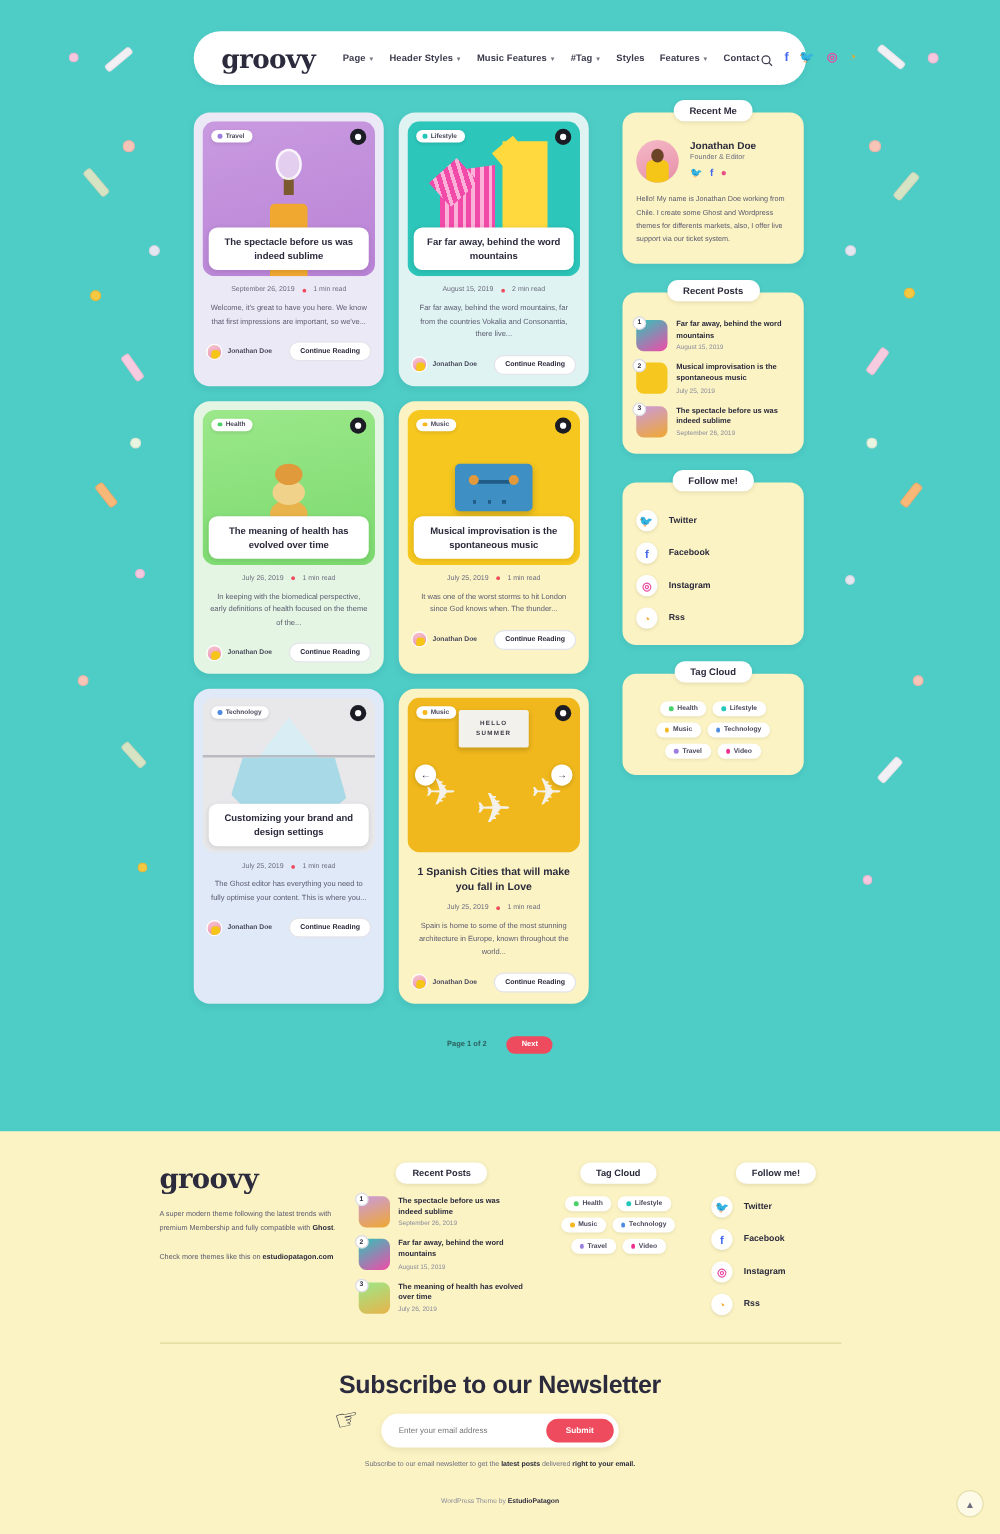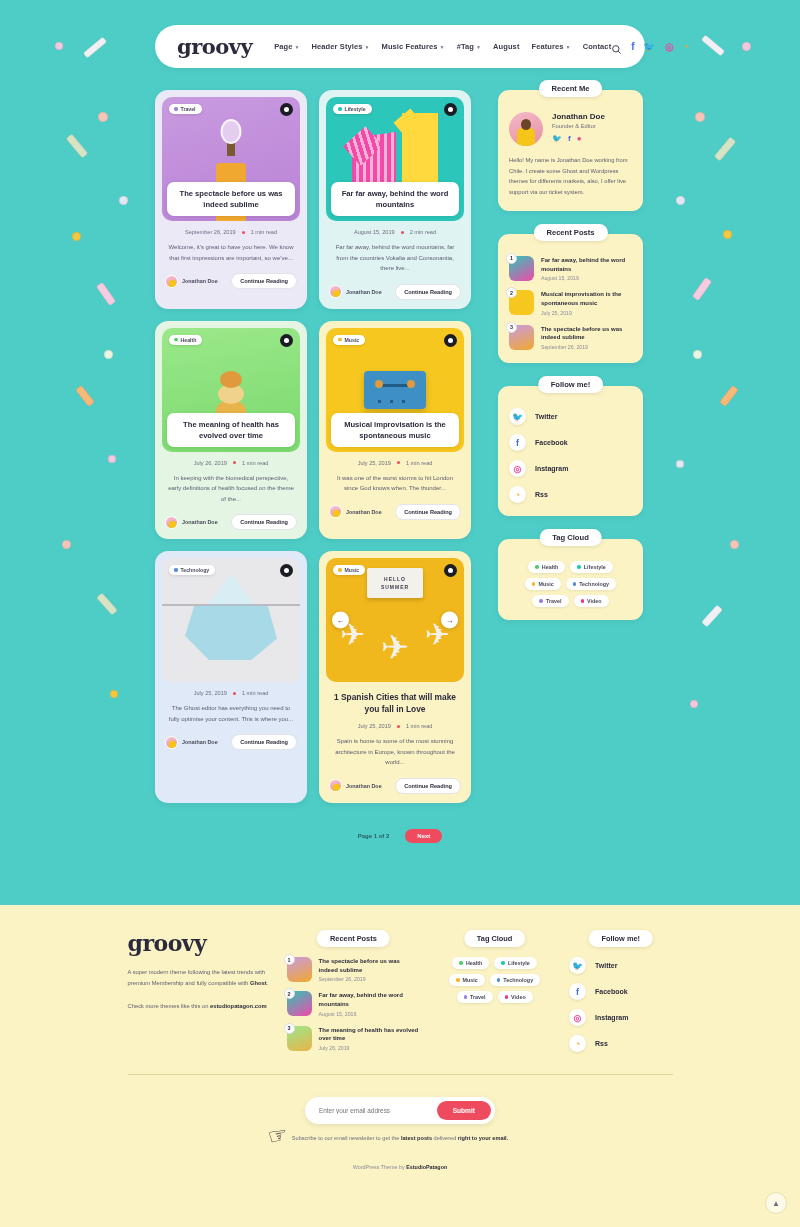--- a/index.html
+++ b/index.html
@@ -193,21 +193,21 @@
   </div>
 
 <div class="header-wrap">
   <div class="navbar">
     <div class="logo">groovy</div>
     <div class="nav-items" id="nav-items">
         <div class="nav-item"><span>Page</span><span class="caret">▼</span></div>
         <div class="nav-item"><span>Header Styles</span><span class="caret">▼</span></div>
         <div class="nav-item"><span>Music Features</span><span class="caret">▼</span></div>
         <div class="nav-item"><span>#Tag</span><span class="caret">▼</span></div>
-        <div class="nav-item"><span>August</span></div>
+        <div class="nav-item"><span>Styles</span></div>
         <div class="nav-item"><span>Features</span><span class="caret">▼</span></div>
         <div class="nav-item"><span>Contact</span></div>
       </div>
     <div class="nav-icons">
       <span class="ic">
         <svg viewBox="0 0 16 16" width="11" height="11">
             <circle cx="7" cy="7" r="4.6" fill="none" stroke="#3b3b4d" stroke-width="1.4"></circle>
             <line x1="10.4" y1="10.4" x2="14" y2="14" stroke="#3b3b4d" stroke-width="1.4"></line>
           </svg>
       </span>
@@ -342,20 +342,21 @@
           <div class="art berg-art">
             <div class="top"></div>
             <div class="bot"></div>
             <div class="water"></div>
           </div>
           <div class="tag-pill">
             <span class="tag-dot" style="background:#4d8ae0"></span>
             <span>Technology</span>
           </div>
           <div class="bm"></div>
+          <div class="title-box">Customizing your brand and design settings</div>
         </div>
         <div class="meta">
           <span>July 25, 2019</span>
           <span class="sep"></span>
           <span>1 min read</span>
         </div>
         <div class="excerpt">The Ghost editor has everything you need to fully optimise your content. This is where you...</div>
         <div class="card-foot">
           <div class="author">
             <div class="avatar"></div>
@@ -600,20 +601,21 @@
             <span class="follow-label">Rss</span>
           </div>
         </div>
     </div>
   </div>
 
   <div class="divider"></div>
 
   <div class="news">
     <span class="news-cursor">☞</span>
+    <h2>Subscribe to our Newsletter</h2>
     <div class="news-form">
       <input class="news-input" placeholder="Enter your email address" style="">
       <button class="news-submit">Submit</button>
     </div>
     <div class="news-note">
       <span>Subscribe to our email newsletter to get the </span><b>latest posts</b><span> delivered </span><b>right to your email.</b>
     </div>
   </div>
 
   <div class="credit">

